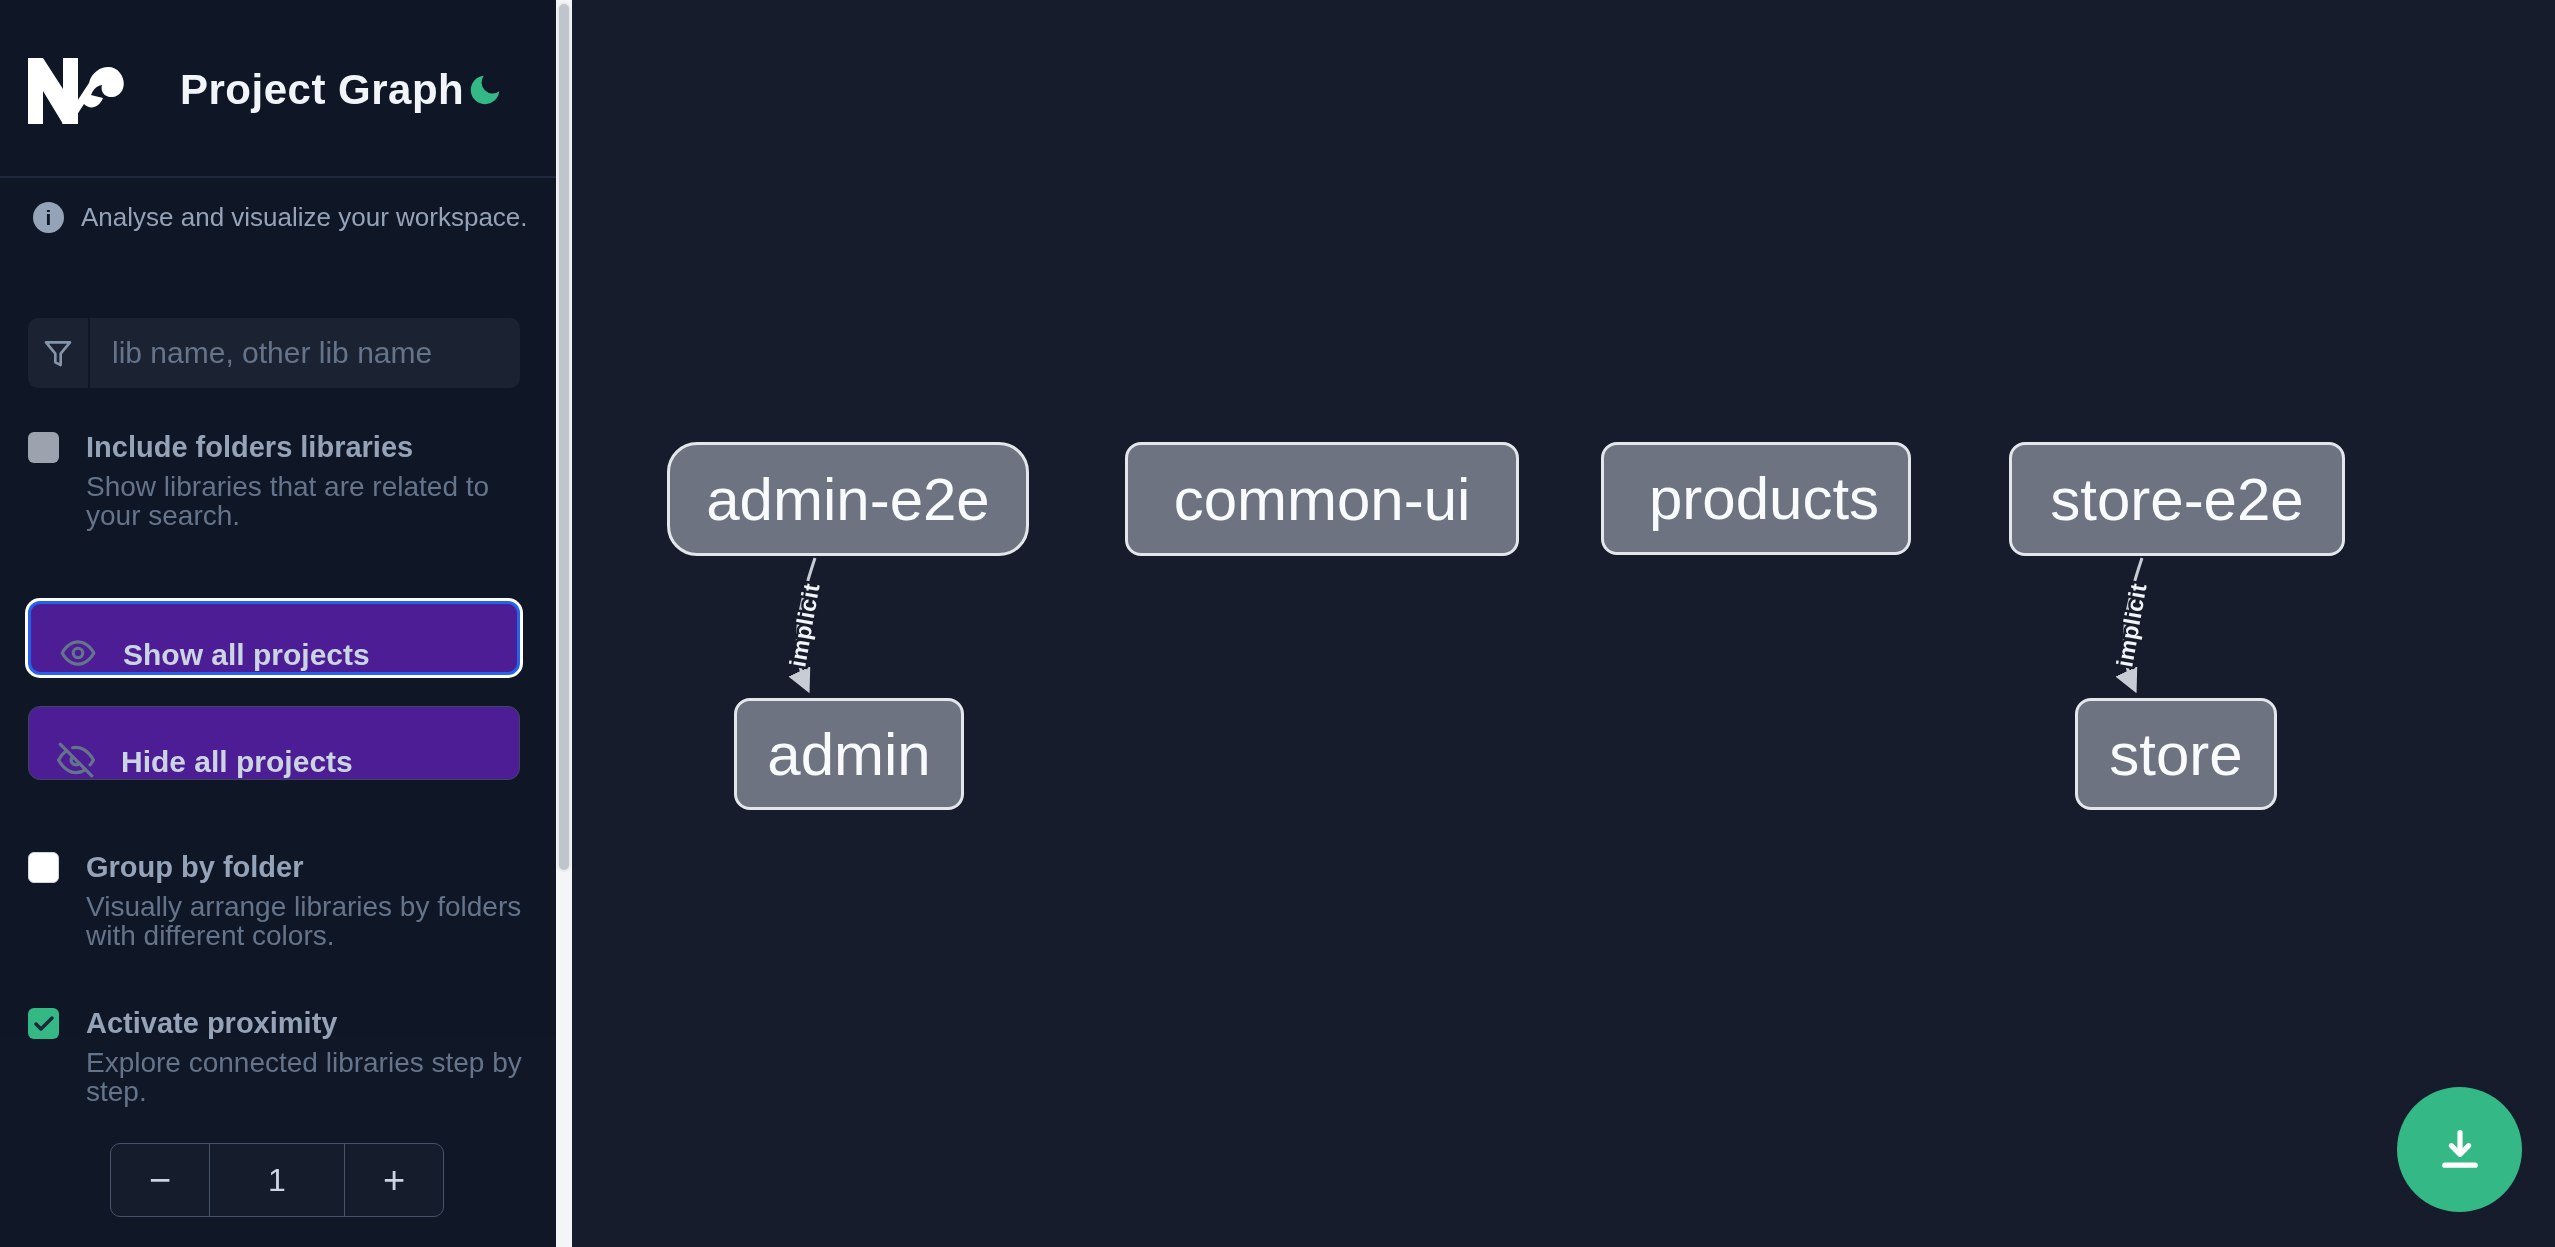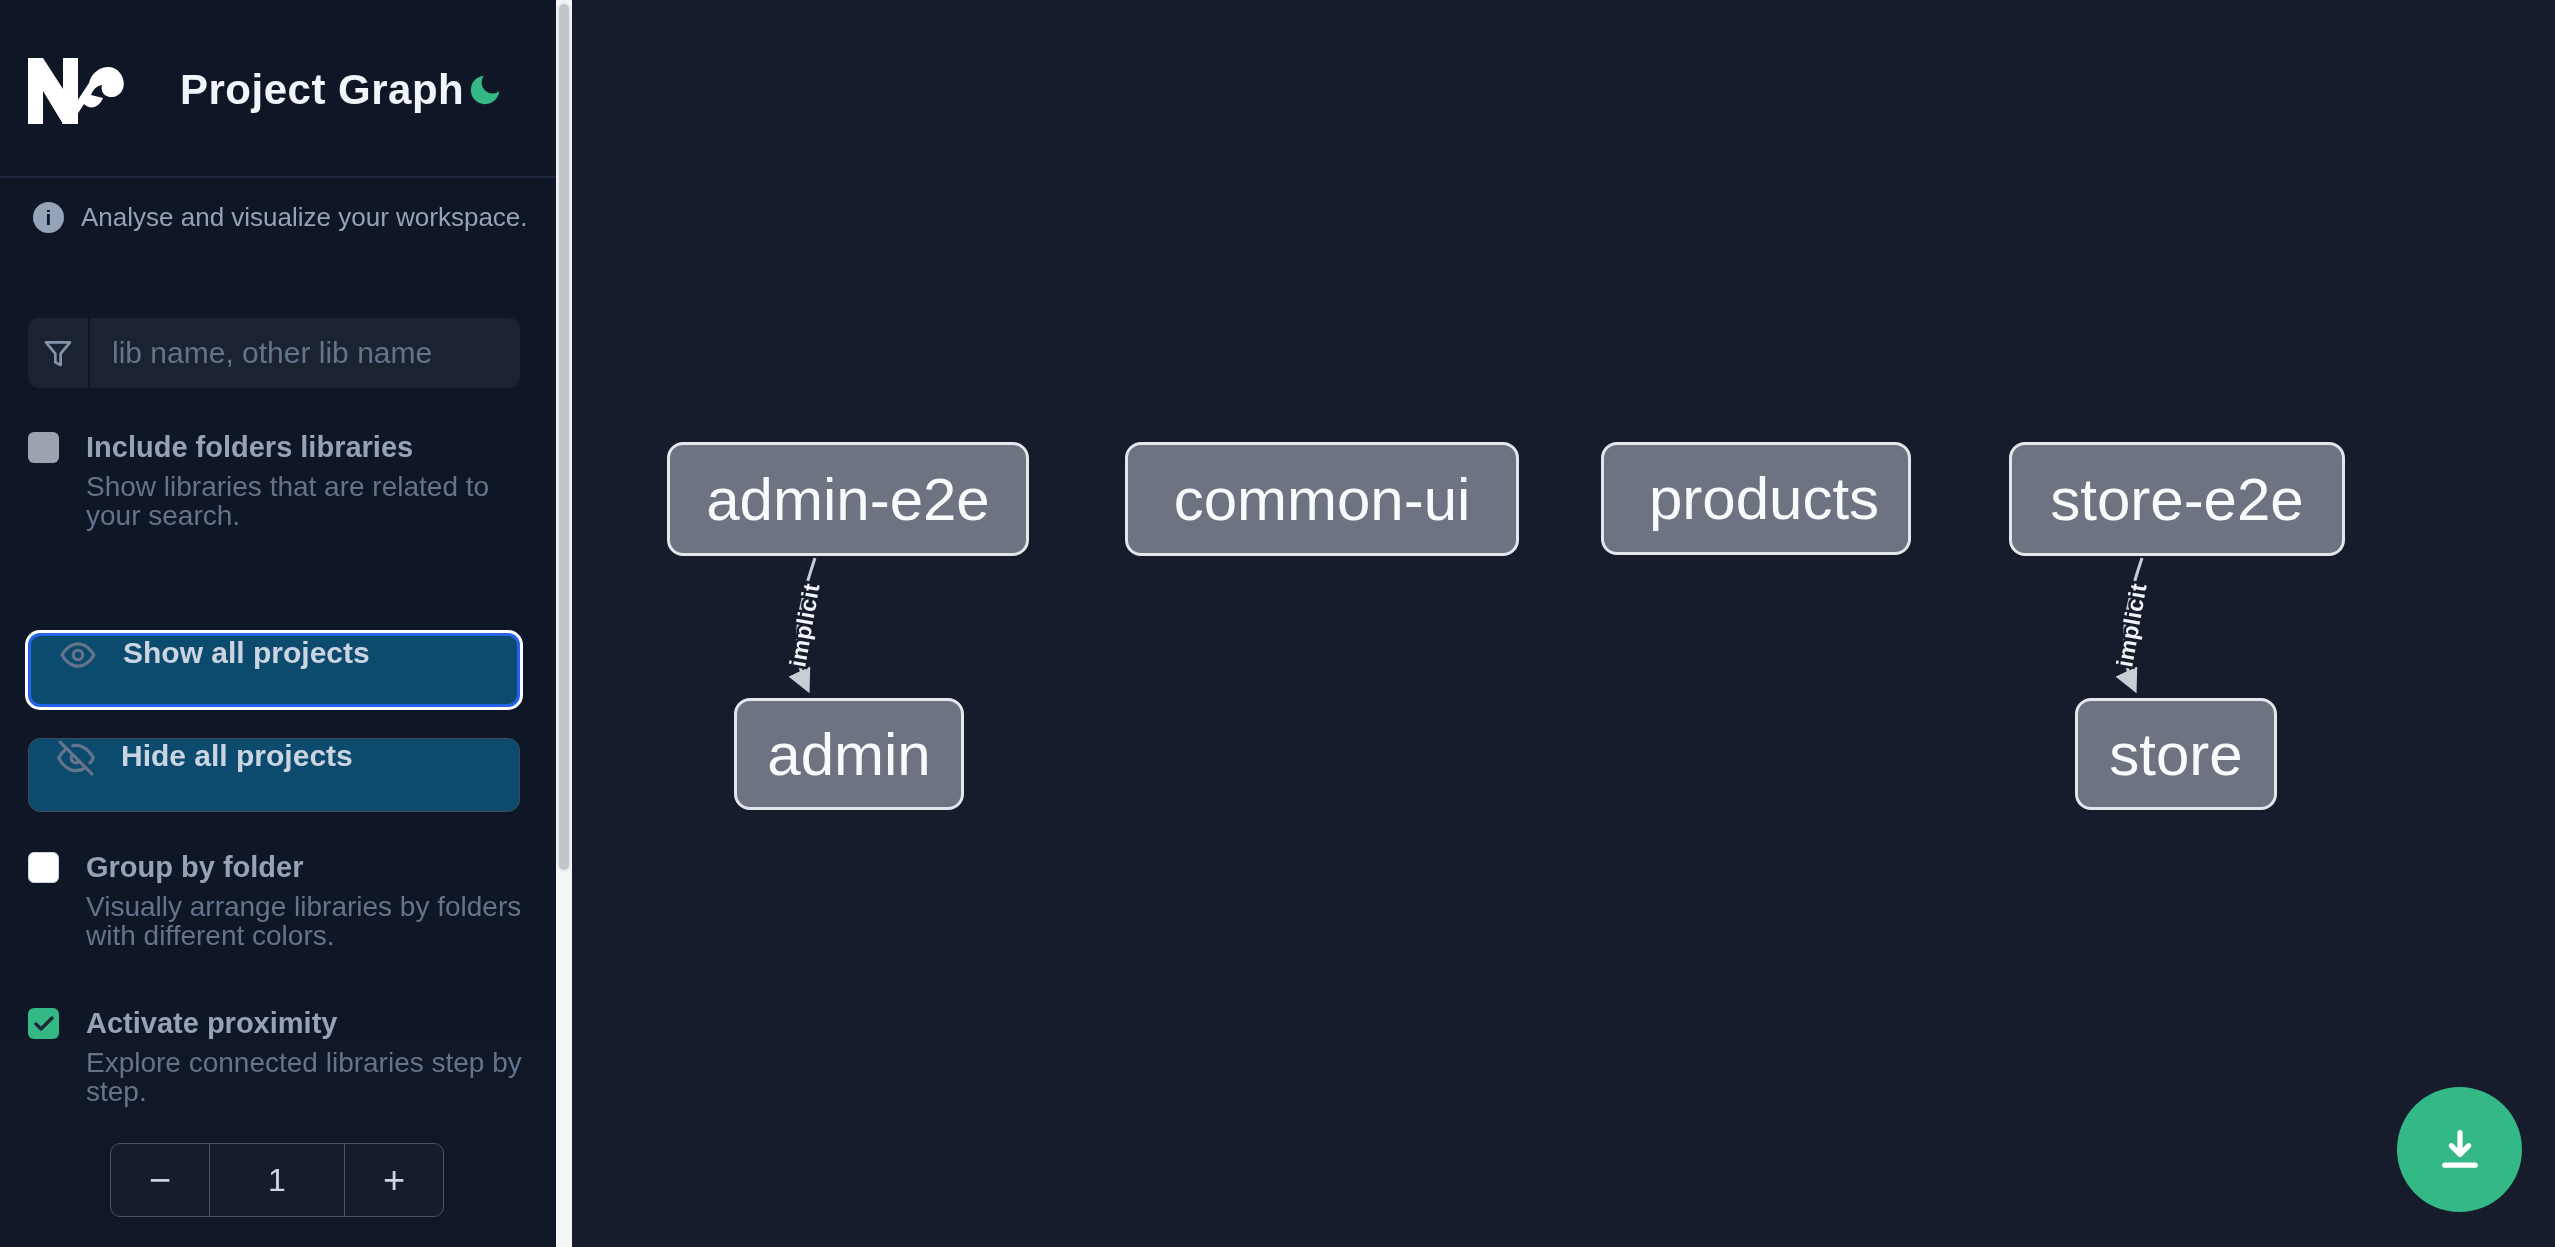--- a/index.html
+++ b/index.html
@@ -26,21 +26,21 @@
 
   .check-block { position:absolute; left:28px; display:flex; align-items:flex-start; cursor:pointer; }
   .cb { width:31px; height:31px; border-radius:6px; margin-top:2px; flex:0 0 auto; display:flex; align-items:center; justify-content:center; }
   .cb-gray  { background:#9ca3af; }
   .cb-white { background:#ffffff; border:1px solid #cbd5e1; }
   .cb-green { background:#34b886; }
   .check-texts { margin-left:27px; width:442px; }
   .check-label { font-size:29px; font-weight:700; color:#94a3b8; line-height:35px; }
   .check-desc  { margin-top:7px; font-size:28px; color:#64748b; line-height:29px; }
 
-  .sb-btn { position:absolute; left:28px; width:492px; height:74px; border-radius:12px; background:#0c4a6e; display:flex; align-items:flex-start; padding-left:28px; cursor:pointer; font-family:inherit;margin-top:32px; }
+  .sb-btn { position:absolute; left:28px; width:492px; height:74px; border-radius:12px; background:#4c1d95; display:flex; align-items:flex-end; padding-left:28px; cursor:pointer; font-family:inherit; }
   .sb-btn .btn-label { margin-left:26px; font-size:30px; font-weight:600; color:#cbd5e1; }
   .btn-show { top:601px; border:3px solid #2563eb; box-shadow:0 0 0 3px #ffffff; }
   .btn-hide { top:706px; border:1px solid #3d485a; }
 
   .stepper { position:absolute; left:110px; top:1143px; width:334px; height:74px; display:flex; border:1px solid #46536a; border-radius:10px; background:#151d2d; overflow:hidden; }
   .step-btn { width:98px; background:transparent; border:none; color:#cbd5e1; font-size:38px; font-weight:400; cursor:pointer; font-family:inherit; line-height:1; }
   .step-value { width:136px; border-left:1px solid #46536a; border-right:1px solid #46536a; display:flex; align-items:center; justify-content:center; font-size:32px; color:#cbd5e1; }
 
   
   .scroll-track { position:absolute; left:556px; top:0; width:16px; height:1247px; background:#f4f5f7; }
@@ -162,21 +162,21 @@
         <marker id="arrowhead" markerWidth="8" markerHeight="8" viewBox="0 0 10 10" refX="8.5" refY="5" orient="auto">
           <path d="M0 0 L10 5 L0 10 z" fill="#c8cdd5"></path>
         </marker>
       </defs>
     <path d="M243 558 C229 600 215 645 236 690" fill="none" stroke="#c8cdd5" stroke-width="3" marker-end="url(#arrowhead)"></path>
         <text class="edge-label" transform="translate(233,668) rotate(-80)">implicit</text>
         <path d="M1570 558 C1556 600 1542 645 1563 690" fill="none" stroke="#c8cdd5" stroke-width="3" marker-end="url(#arrowhead)"></path>
         <text class="edge-label" transform="translate(1560,668) rotate(-80)">implicit</text>
       </svg>
     <div id="nodes-layer">
-        <div class="g-node" style="left: 95px; top: 442px; width: 362px; height: 114px;">admin-e2e</div>
+        <div class="g-node" style="left: 95px; top: 442px; width: 362px; height: 114px; border-radius: 30px;">admin-e2e</div>
         <div class="g-node" style="left: 553px; top: 442px; width: 394px; height: 114px;">common-ui</div>
         <div class="g-node" style="left: 1029px; top: 442px; width: 310px; height: 113px; padding-left: 16px;">products</div>
         <div class="g-node" style="left: 1437px; top: 442px; width: 336px; height: 114px;">store-e2e</div>
         <div class="g-node" style="left: 162px; top: 698px; width: 230px; height: 112px;">admin</div>
         <div class="g-node" style="left: 1503px; top: 698px; width: 202px; height: 112px;">store</div>
       </div>
     <button class="fab">
       <span>
         <svg width="52" height="52" viewBox="0 0 24 24" fill="none" stroke="#ffffff" stroke-width="2.4" stroke-linecap="round" stroke-linejoin="round">
           <path d="M12 4v9"></path>

